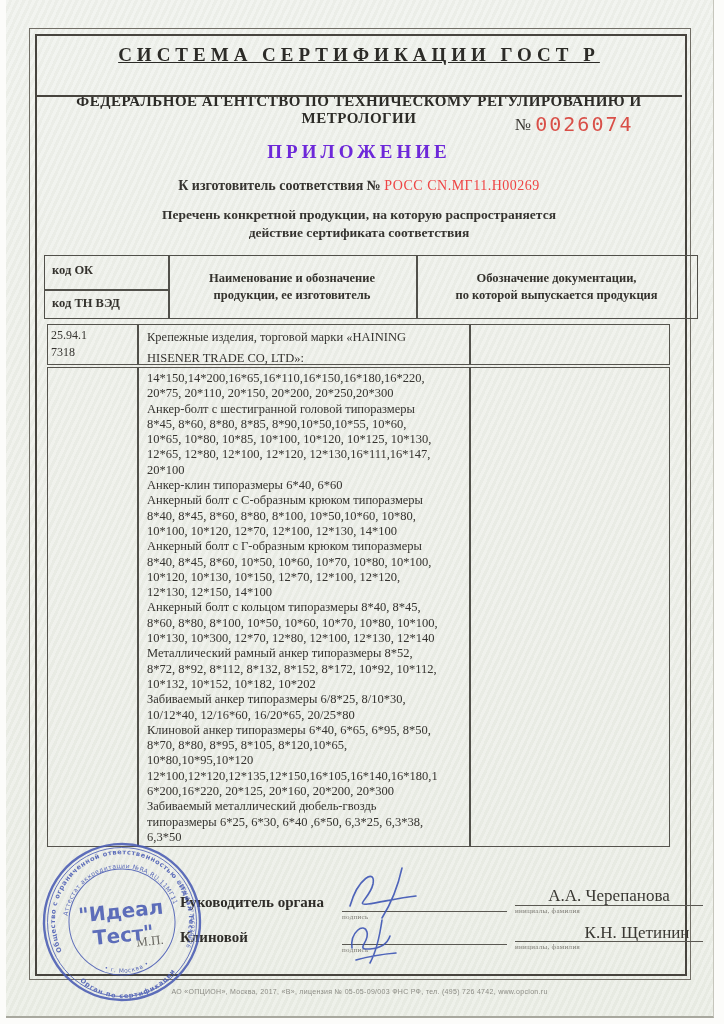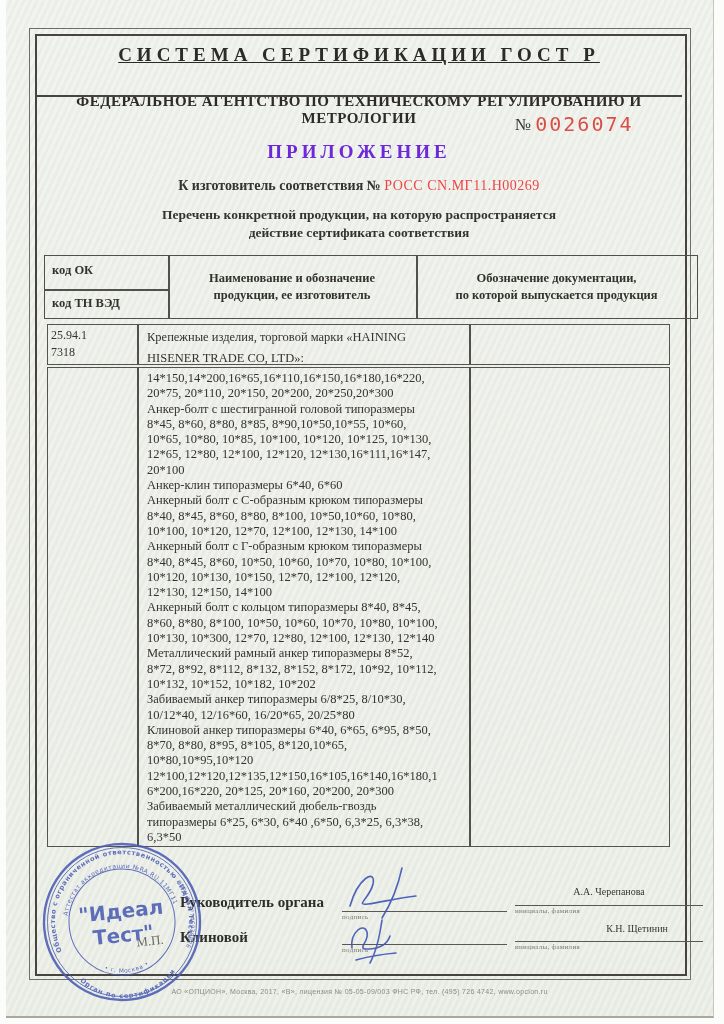--- a/index.html
+++ b/index.html
@@ -36,21 +36,21 @@
   .col3h{position:absolute;left:371px;top:14px;width:281px;}
   .trow1{left:47px;top:324px;width:621px;height:39px;border:1.3px solid #55534d;}
   .trow2{left:47px;top:367px;width:621px;height:478px;border:1.3px solid #55534d;}
   .bv1{left:89px;} .bv2{left:421px;}
   .cellcode{position:absolute;left:3px;top:2px;font-size:12px;line-height:16.5px;}
   .cellprod{position:absolute;left:99px;top:2px;width:315px;font-size:12.5px;line-height:21px;}
   .cellsizes{position:absolute;left:99px;top:3px;width:320px;font-size:12.5px;line-height:15.3px;}
   .role{font-size:15px;font-weight:bold;color:#2f2d29;}
   .sigline{border-top:1.2px solid #5a5852;}
   .smallcap{font-size:7px;color:#7d7b74;letter-spacing:.3px;}
-  .sname{font-size:10px;text-align:center;color:#3a3833;}
+  .sname{font-size:17px;text-align:center;color:#3a3833;}
   .footer{left:6px;top:988px;width:707px;font-size:7px;color:#8b8b84;text-align:center;letter-spacing:.3px;
           font-family:"Liberation Sans","DejaVu Sans",sans-serif;}
   .stampsvg{left:26px;top:826px;opacity:.88;}
   .sigsvg{left:336px;top:860px;}
 </style>
 </head>
 <body>
 
 <div class="page">
   <div class="paper abs"></div>

